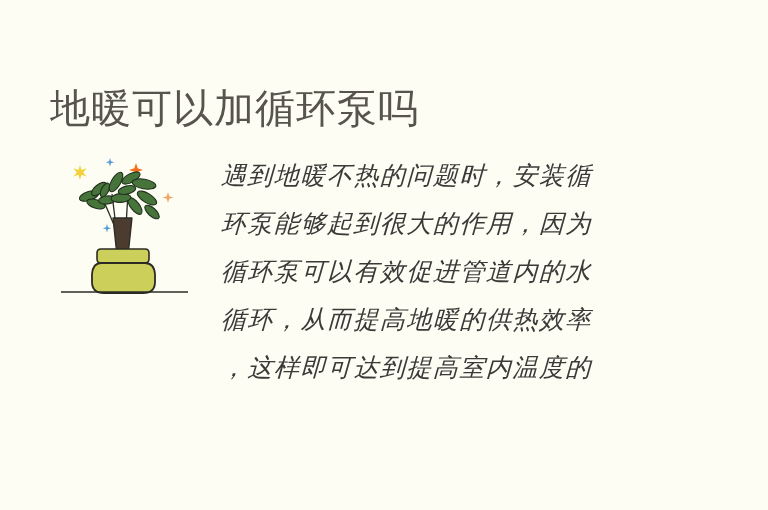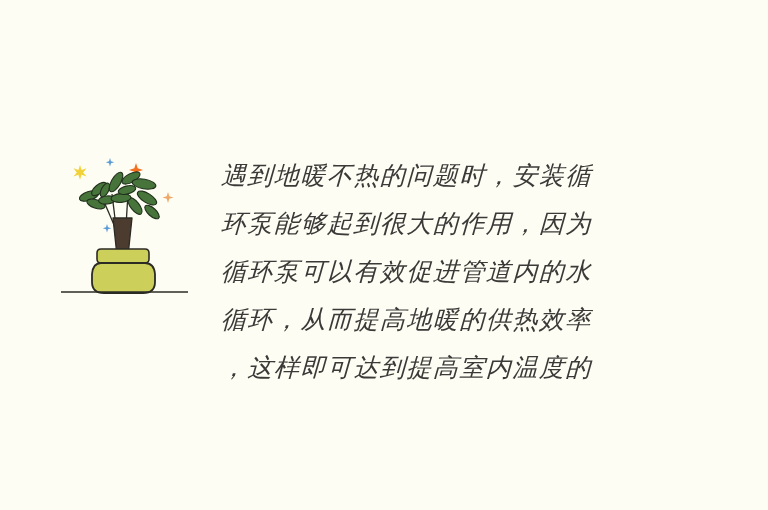--- a/index.html
+++ b/index.html
@@ -68,20 +68,21 @@
     white-space: nowrap;
     font-style: italic;
     transform: skewX(-2deg);
   }
 </style>
 </head>
 <body>
 
 <div id="page">
 
+  <h1 class="article-title">地暖可以加循环泵吗</h1>
 
   <div class="illustration">
     <svg width="140" height="150" viewBox="0 0 140 150" xmlns="http://www.w3.org/2000/svg">
 
       <g fill="#f2d23a">
         <path d="M25 17 l1.6 5.0 4.9 -1.7 -3.3 4.1 3.3 4.1 -4.9 -1.7 -1.6 5.0 -1.6 -5.0 -4.9 1.7 3.3 -4.1 -3.3 -4.1 4.9 1.7 z"></path>
         <circle cx="25" cy="23.5" r="2.1"></circle>
       </g>
 
       <g fill="#5b9bd5">

